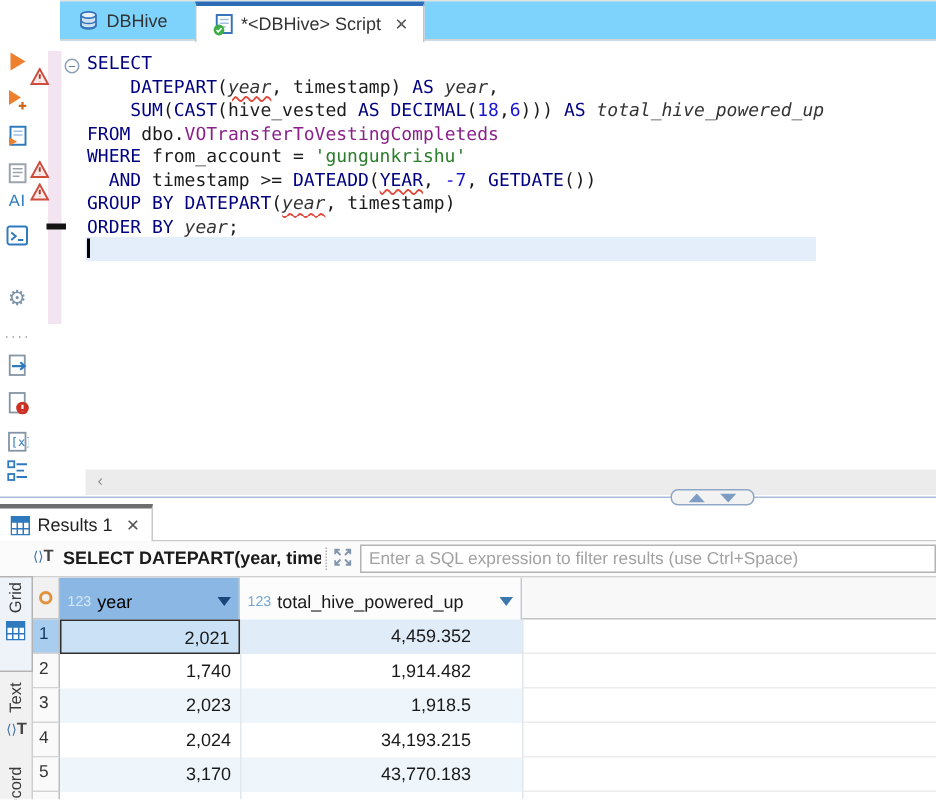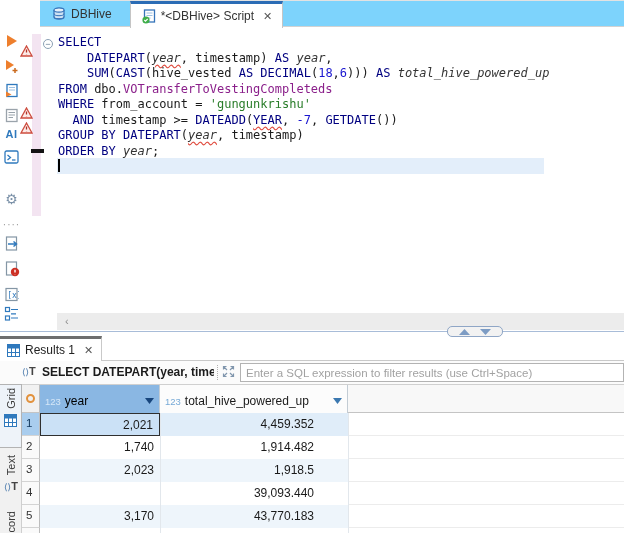--- a/index.html
+++ b/index.html
@@ -12,21 +12,21 @@
   .tab { display:flex; align-items:center; gap:5px; padding:0 10px; font-size:12px; color:#333; }
   .tab-conn { margin-left:2px; }
   .tab-active { position:relative; top:0; height:27px; background:#fff;
                 border-left:1px solid #c5c5c5; border-right:1px solid #c5c5c5;
                 border-top:3px solid #2b6cb5; margin-left:8px; }
   .close-x { font-size:11px; color:#555; margin-left:4px; cursor:pointer; }
 
   
   .editor { position:absolute; left:0; top:28px; width:624px; height:285px; background:#fff; }
   .licon { position:absolute; left:3px; width:17px; height:16px; display:flex; align-items:center; justify-content:center; }
-  .ai-label { font-size:11px; font-weight:bold; color:#2f79bd; letter-spacing:0.5px; }
+  .ai-label { font-size:11px; font-weight:normal; color:#2f79bd; letter-spacing:0.5px; }
   .dots { color:#9a9a9a; font-size:10px; letter-spacing:1px; }
   .gear { font-family:"DejaVu Sans",sans-serif; font-size:14px; color:#7b91a8; }
 
   .ruler-warn { position:absolute; left:20px; width:13px; height:12px; }
   .pink-strip { position:absolute; left:32px; top:6px; width:9px; height:182px; background:#f3e4f1; }
   .black-tick { position:absolute; left:31px; top:121px; width:13px; height:4px; background:#141414; }
   .fold { position:absolute; left:43px; top:11px; width:10px; height:10px; border:1px solid #8ba0b4;
           border-radius:50%; color:#607890; font-size:9px; line-height:8px; text-align:center; background:#fff;}
 
   .cur-line { position:absolute; left:57px; top:130px; width:487px; height:15.5px; background:#e3eefa; }
@@ -336,21 +336,22 @@
       </div>
       <div class="grow" style="top: 74px;">
         <div class="rhead">3</div>
         <div class="rowbg bg-stripe"></div>
         <div class="gcell gc1">2,023</div>
         <div class="gcell gc2">1,918.5</div>
       </div>
       <div class="grow" style="top: 97px;">
         <div class="rhead">4</div>
         <div class="rowbg bg-plain"></div>
-        <div class="gcell gc2">39,093.440</div>
+        <div class="gcell gc1">2,024</div>
+        <div class="gcell gc2">34,193.215</div>
       </div>
       <div class="grow" style="top: 120px;">
         <div class="rhead">5</div>
         <div class="rowbg bg-stripe"></div>
         <div class="gcell gc1">3,170</div>
         <div class="gcell gc2">43,770.183</div>
       </div>
       <div class="grow" style="top: 143px;">
         <div class="rhead"></div>
       </div>

